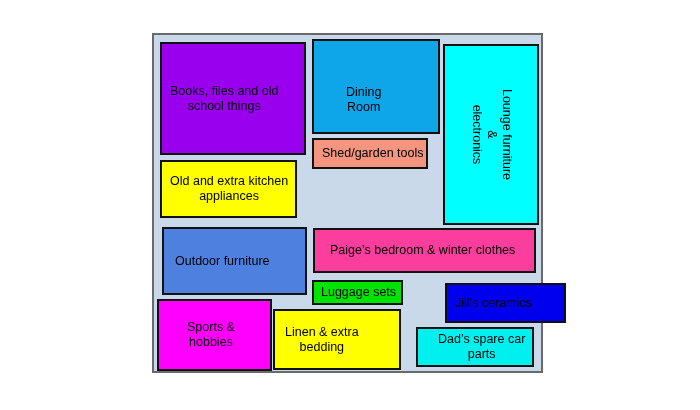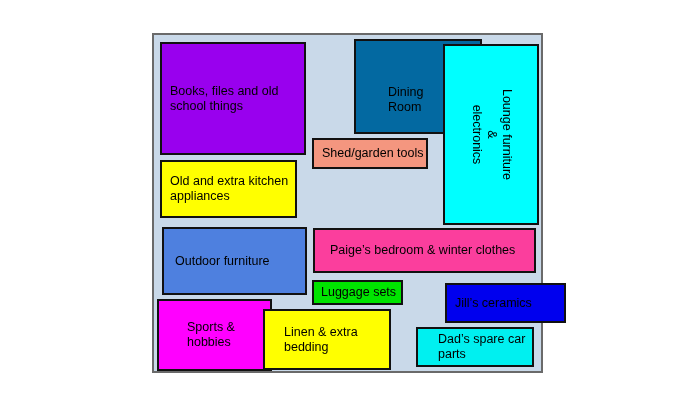--- a/index.html
+++ b/index.html
@@ -24,47 +24,47 @@
   }
   .room {
     position: absolute;
     border: 2px solid #111111;
     display: flex;
     align-items: center;
     color: #000000;
     font-size: 12.5px;
     line-height: 15px;
   }
-  .room-label { white-space: pre-line; }
+  .room-label { white-space: pre-line; text-align: center; }
 
   .room--books   { left: 6px;   top: 7px;   width: 146px; height: 113px; padding-left: 8px; }
   .room--dining  { left: 158px; top: 4px;   width: 128px; height: 95px;  padding-left: 32px; padding-top: 26px; }
   .room--shed    { left: 158px; top: 103px; width: 116px; height: 31px;  padding-left: 8px; }
   .room--lounge  { left: 289px; top: 9px;   width: 96px;  height: 181px; justify-content: center; }
   .room--lounge .room-label { transform: rotate(90deg); text-align: center; }
   .room--kitchen { left: 6px;   top: 125px; width: 137px; height: 58px;  padding-left: 8px; }
   .room--art     { left: 154px; top: 155px; width: 132px; height: 29px;  padding-left: 8px; }
   .room--outdoor { left: 8px;   top: 192px; width: 145px; height: 68px;  padding-left: 11px; }
   .room--paige   { left: 159px; top: 193px; width: 223px; height: 45px;  padding-left: 15px; }
   .room--luggage { left: 158px; top: 245px; width: 91px;  height: 25px;  padding-left: 7px; }
   .room--sports  { left: 3px;   top: 264px; width: 115px; height: 72px;  padding-left: 28px; }
-  .room--linen   { left: 109px; top: 274px; width: 128px; height: 61px;  padding-left: 19px; }
+  .room--linen   { left: 119px; top: 274px; width: 128px; height: 61px;  padding-left: 10px; }
   .room--jill    { left: 259px; top: 248px; width: 121px; height: 40px;  padding-left: 8px; }
   .room--dad     { left: 262px; top: 292px; width: 118px; height: 40px;  padding-left: 20px; }
 </style>
 </head>
 <body>
 
 <div class="page">
   <div class="map" id="map">
       <div class="room room--books" style="background: rgb(153, 0, 238);">
         <span class="room-label">Books, files and old
 school things</span>
       </div>
-      <div class="room room--dining" style="background: #0369a1; margin-left: 42px;">
+      <div class="room room--dining" style="background: #0ea5e9;">
         <span class="room-label">Dining
 Room</span>
       </div>
       <div class="room room--shed" style="background: rgb(244, 150, 127);">
         <span class="room-label">Shed/garden tools</span>
       </div>
       <div class="room room--lounge" style="background: rgb(0, 255, 255);">
         <span class="room-label">Lounge furniture &amp;
 electronics</span>
       </div>

